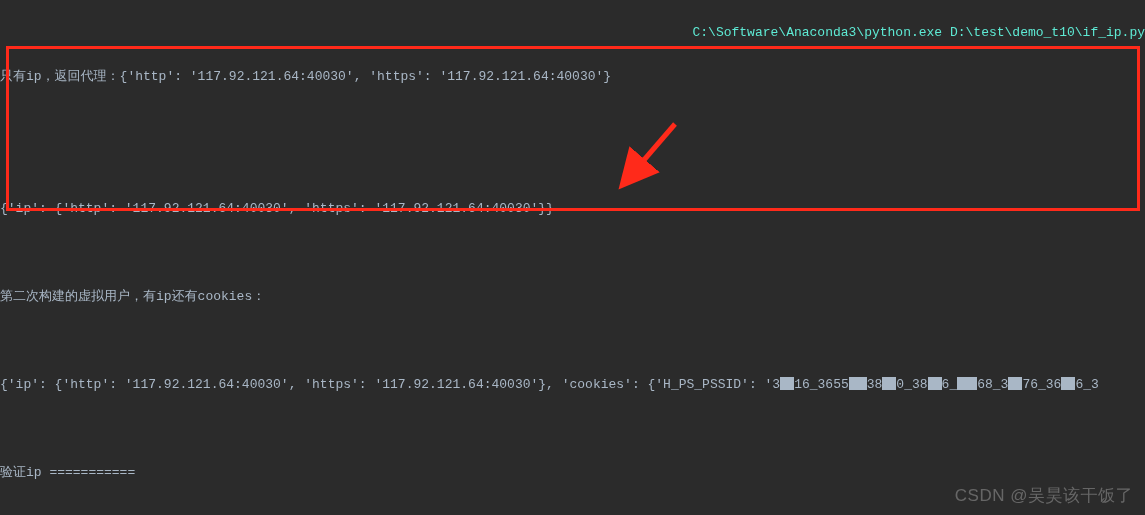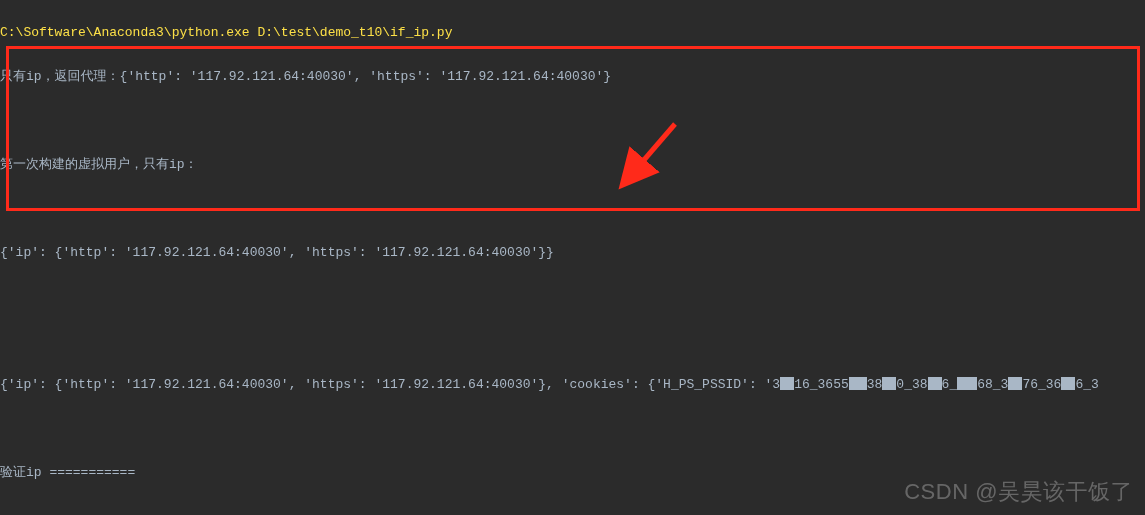--- a/index.html
+++ b/index.html
@@ -20,21 +20,22 @@
     .console {
       padding: 0;
       white-space: pre;
       line-height: 22px;
     }
     .line {
       white-space: pre;
       display: block;
     }
     .faded {
-      color: #fde047;
+      color: #5eead4;
+      text-align: right;
     }
     .highlight-box {
       position: absolute;
       border: 3px solid #ff2a1a;
       left: 6px;
       top: 46px;
       width: 1134px;
       height: 165px;
       pointer-events: none;
     }
@@ -43,44 +44,44 @@
       left: 605px;
       top: 112px;
       pointer-events: none;
     }
     .watermark {
       position: absolute;
       right: 12px;
       bottom: 8px;
       color: rgba(200,200,200,0.38);
       font-family: "Microsoft YaHei", sans-serif;
-      font-size: 22px;
+      font-size: 17px;
       letter-spacing: 0.5px;
     }
     .redact {
       display: inline-block;
       background: #a9b7c6;
       color: transparent;
       height: 13px;
       vertical-align: middle;
       position: relative;
       top: -1px;
     }
   </style>
 </head>
 <body>
 
 <div class="console">
 <span class="line faded">C:\Software\Anaconda3\python.exe D:\test\demo_t10\if_ip.py</span>
 <span class="line"><span>只有ip，返回代理：</span><span>{'http': '117.92.121.64:40030', 'https': '117.92.121.64:40030'}</span></span>
 <span class="line"> </span>
-<span class="line">第一次构建的虚拟用户，只有ip：</span>
 <span class="line"> </span>
 <span class="line">{'ip': {'http': '117.92.121.64:40030', 'https': '117.92.121.64:40030'}}</span>
 <span class="line"> </span>
+<span class="line">第二次构建的虚拟用户，有ip还有cookies：</span>
 <span class="line"> </span>
 <span class="line"><span>{'ip': {'http': '117.92.121.64:40030', 'https': '117.92.121.64:40030'}, 'cookies': {'H_PS_PSSID': '3</span><span class="redact" style="width:14px"></span><span>16_3655</span><span class="redact" style="width:18px"></span><span>38</span><span class="redact" style="width:14px"></span><span>0_38</span><span class="redact" style="width:14px"></span><span>6_</span><span class="redact" style="width:20px"></span><span>68_3</span><span class="redact" style="width:14px"></span><span>76_36</span><span class="redact" style="width:14px"></span><span>6_3</span></span>
 <span class="line"> </span>
 <span class="line">验证ip ===========</span>
 </div>
 
 <div class="highlight-box"></div>
 
 <svg class="arrow" width="90" height="90">
   <defs>

